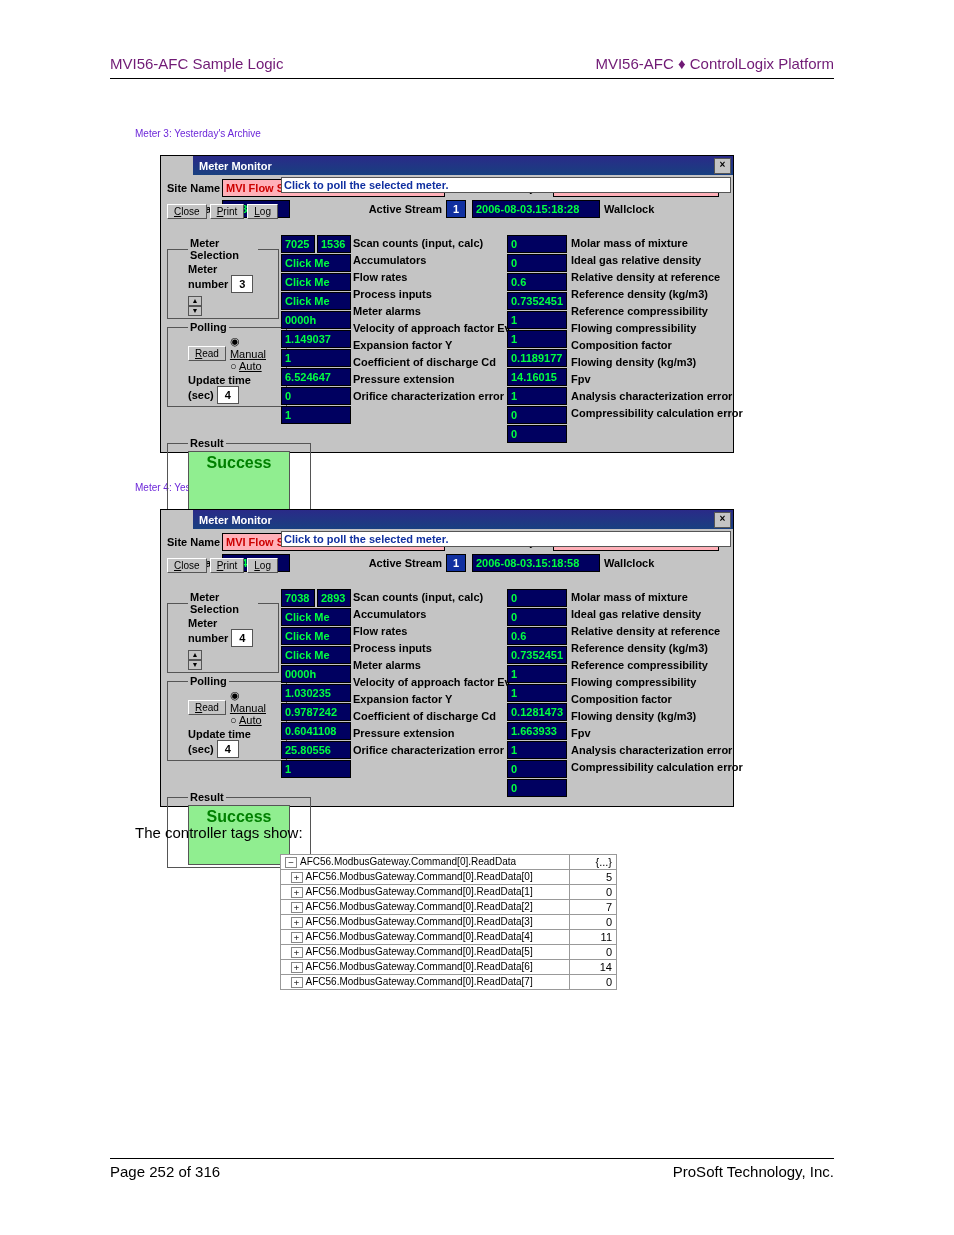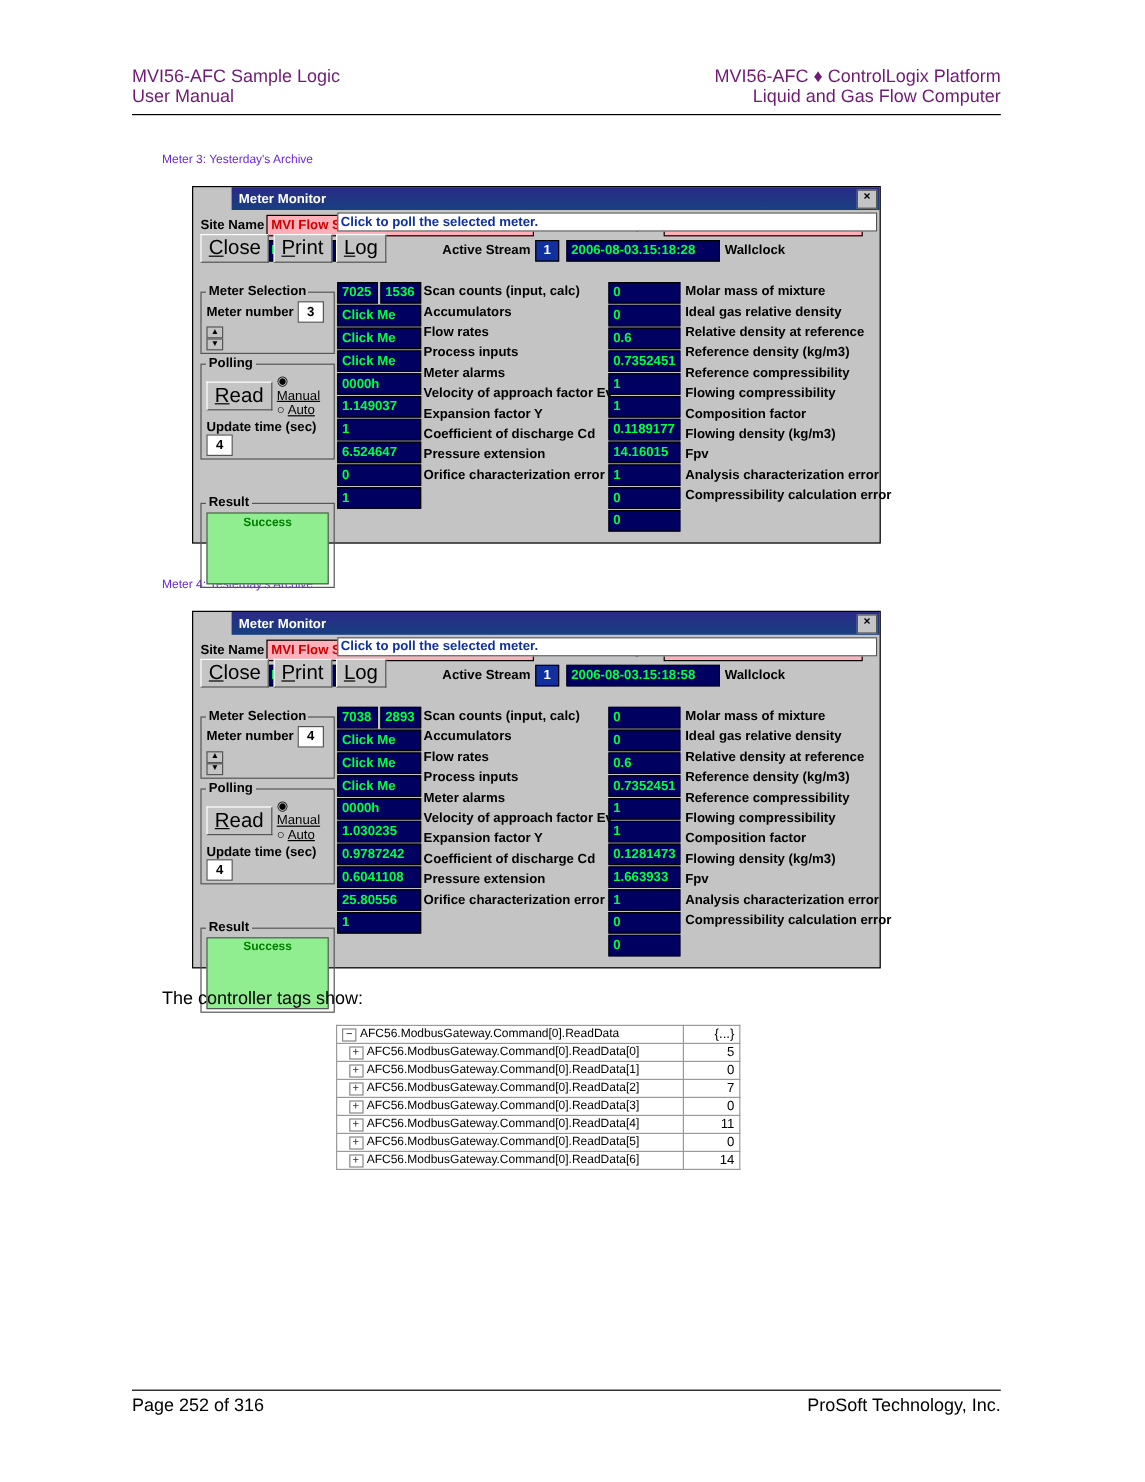--- a/index.html
+++ b/index.html
@@ -106,30 +106,30 @@
     font-weight: bold;
     border: 1px solid #000;
     padding: 1px 3px;
     height: 14px; line-height: 14px;
     display: inline-block;
   }
 
   fieldset {
     border: 1px solid #555;
     margin: 2px 0;
-    padding: 2px 4px;
+    padding: 2px 20px;
     font-size: 11px;
   }
   legend { font-weight: bold; padding: 0 2px; }
 
   .btn {
     background: #c4c4c4;
     border: 1px solid #555;
     border-top-color: #fff; border-left-color:#fff;
-    font-size: 17px;
+    font-size: 10px;
     padding: 1px 6px;
     font-family: inherit;
   }
   .radio { font-size: 11px; }
 
   .left-col { position: absolute; top: 60px; left: 6px; width: 112px; }
   .val-col  { position: absolute; top: 60px; left: 120px; width: 70px; display:flex; flex-direction:column; gap:1px;}
   .lbl1-col { position: absolute; top: 60px; left: 192px; width: 160px; display:flex; flex-direction:column; gap:1px;}
   .val2-col { position: absolute; top: 60px; left: 346px; width: 60px; display:flex; flex-direction:column; gap:1px;}
   .lbl2-col { position: absolute; top: 60px; left: 410px; width: 158px; display:flex; flex-direction:column; gap:1px;}
@@ -138,21 +138,21 @@
   .valrow   { display:flex; gap:2px; }
 
   .result-box {
     background: #90ee90;
     color: #008000;
     font-weight: bold;
     width: 100px; height: 56px;
     border: 1px solid #555;
     text-align: center;
     padding-top: 2px;
-    font-size: 10px;
+    font-size: 16px;
   }
 
   .hint {
     position: absolute;
     left: 120px;
     bottom: 32px;
     background: #fff;
     border: 1px solid #555;
     width: 444px;
     padding: 1px 2px;
@@ -197,24 +197,20 @@
 
   .under { text-decoration: underline; }
 </style>
 </head>
 <body>
 
 <div class="page-header">
   <div class="hdr-row">
     <span>MVI56-AFC Sample Logic</span>
     <span>MVI56-AFC ♦ ControlLogix Platform</span>
-  </div>
-  <div class="hdr-row">
-    <span>User Manual</span>
-    <span>Liquid and Gas Flow Computer</span>
   </div>
 </div>
 
 <div class="section-title section1">Meter 3: Yesterday's Archive</div>
 <div class="section-title section2">Meter 4: Yesterday's Archive</div>
 
 <div class="mm-window" id="win1">
   <div class="mm-titlebar">
     <span>Meter Monitor</span>
     <span class="mm-close">×</span>
@@ -477,20 +473,24 @@
         <td class="val">11</td>
       </tr>
       <tr>
         <td class="name">&nbsp;&nbsp;<span class="tree-expander">+</span><span>AFC56.ModbusGateway.Command[0].ReadData[5]</span></td>
         <td class="val">0</td>
       </tr>
       <tr>
         <td class="name">&nbsp;&nbsp;<span class="tree-expander">+</span><span>AFC56.ModbusGateway.Command[0].ReadData[6]</span></td>
         <td class="val">14</td>
       </tr>
+      <tr>
+        <td class="name">&nbsp;&nbsp;<span class="tree-expander">+</span><span>AFC56.ModbusGateway.Command[0].ReadData[7]</span></td>
+        <td class="val">0</td>
+      </tr>
     </tbody>
 </table>
 
 <div class="page-footer">
   <div class="hdr-row">
     <span>Page 252 of 316</span>
     <span>ProSoft Technology, Inc.</span>
   </div>
 </div>
 

